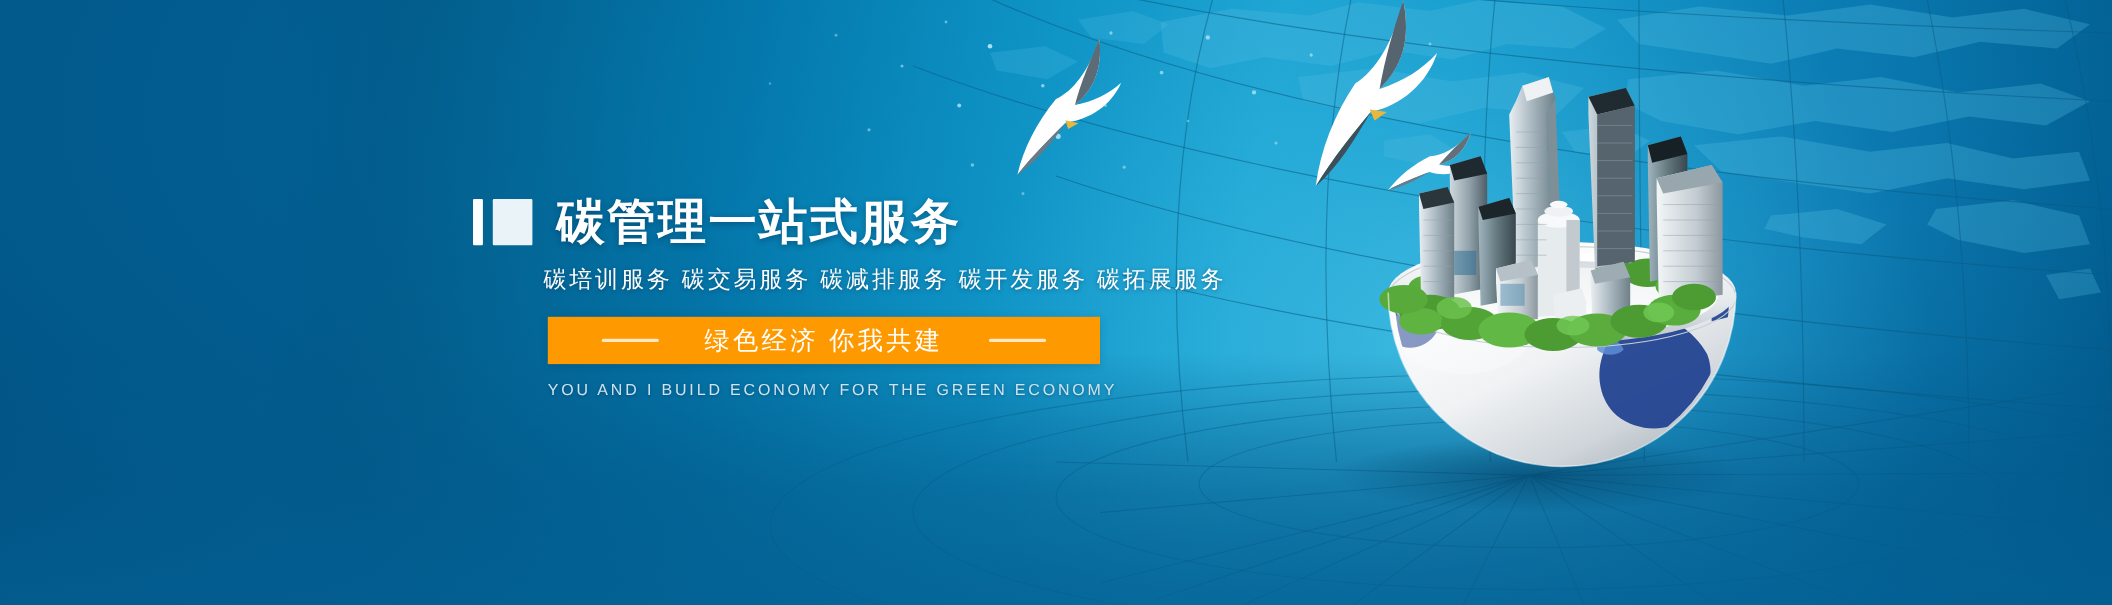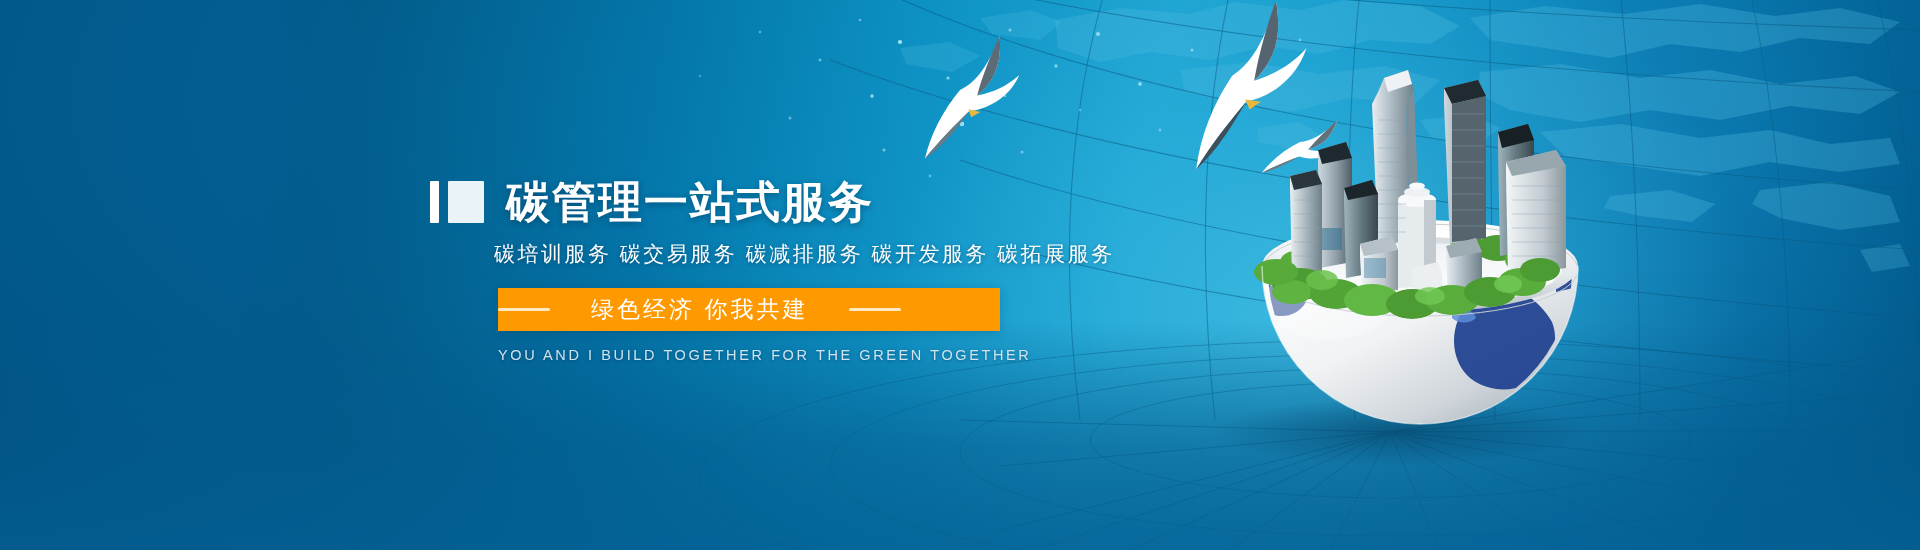--- a/index.html
+++ b/index.html
@@ -85,21 +85,21 @@
     letter-spacing:2.5px;
     white-space:nowrap;
     text-shadow:0 1px 4px rgba(0,40,70,.45);
     text-align:right;
   }
 
   .orange-bar{
     position:absolute;left:498px;top:288px;
     width:502px;height:43px;
     background:#ff9900;
-    display:flex;align-items:center;
+    display:flex;align-items:center;justify-content:center;
     gap:41px;
     box-shadow:0 2px 8px rgba(0,40,70,.22);
   }
   .rule{width:52px;height:3px;background:#ffe9c4;border-radius:2px;}
   .orange-text{
     color:#ffffff;font-size:23px;letter-spacing:3px;white-space:nowrap;
   }
 
   .english{
     position:absolute;left:498px;top:347px;width:502px;
@@ -383,16 +383,16 @@
     </div>
 
     <div class="subtitle">碳培训服务  碳交易服务  碳减排服务  碳开发服务  碳拓展服务</div>
 
     <div class="orange-bar">
       <span class="rule"></span>
       <span class="orange-text">绿色经济   你我共建</span>
       <span class="rule"></span>
     </div>
 
-    <div class="english">YOU AND I BUILD TOGETHER FOR THE GREEN TOGETHER</div>
+    <div class="english">YOU AND I BUILD ECONOMY FOR THE GREEN ECONOMY</div>
 
   </div>
 </div>
 
 </body></html>

